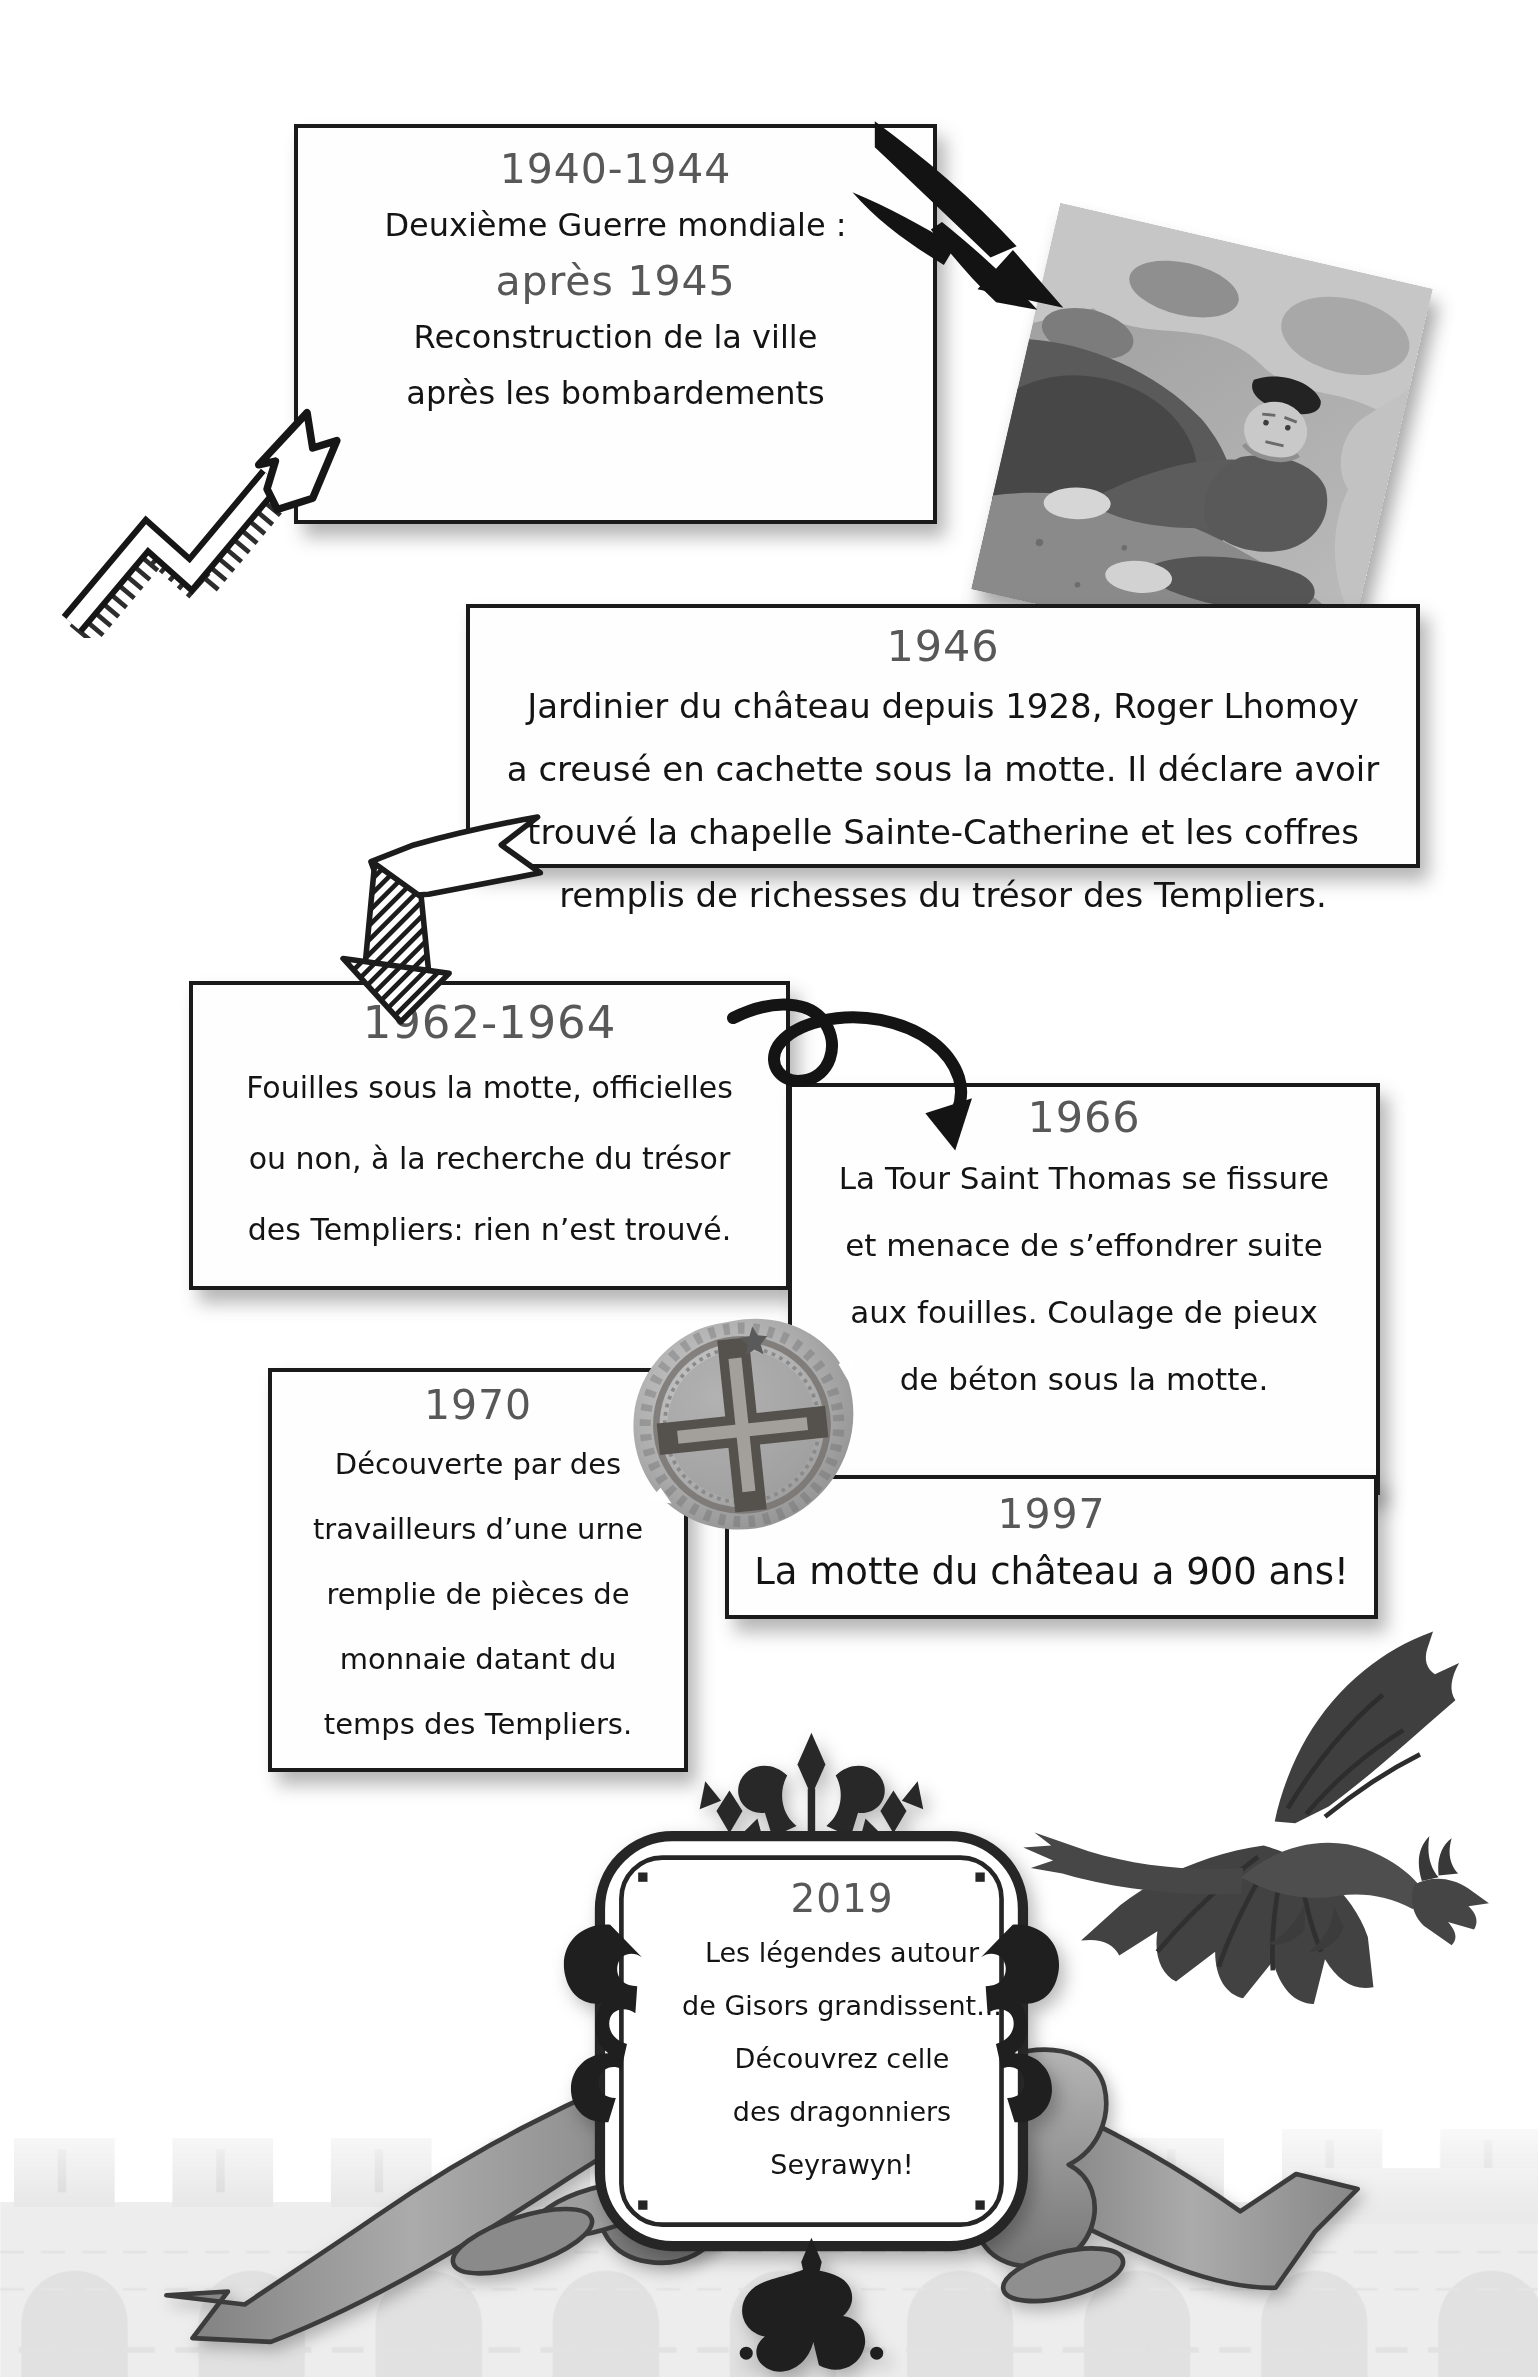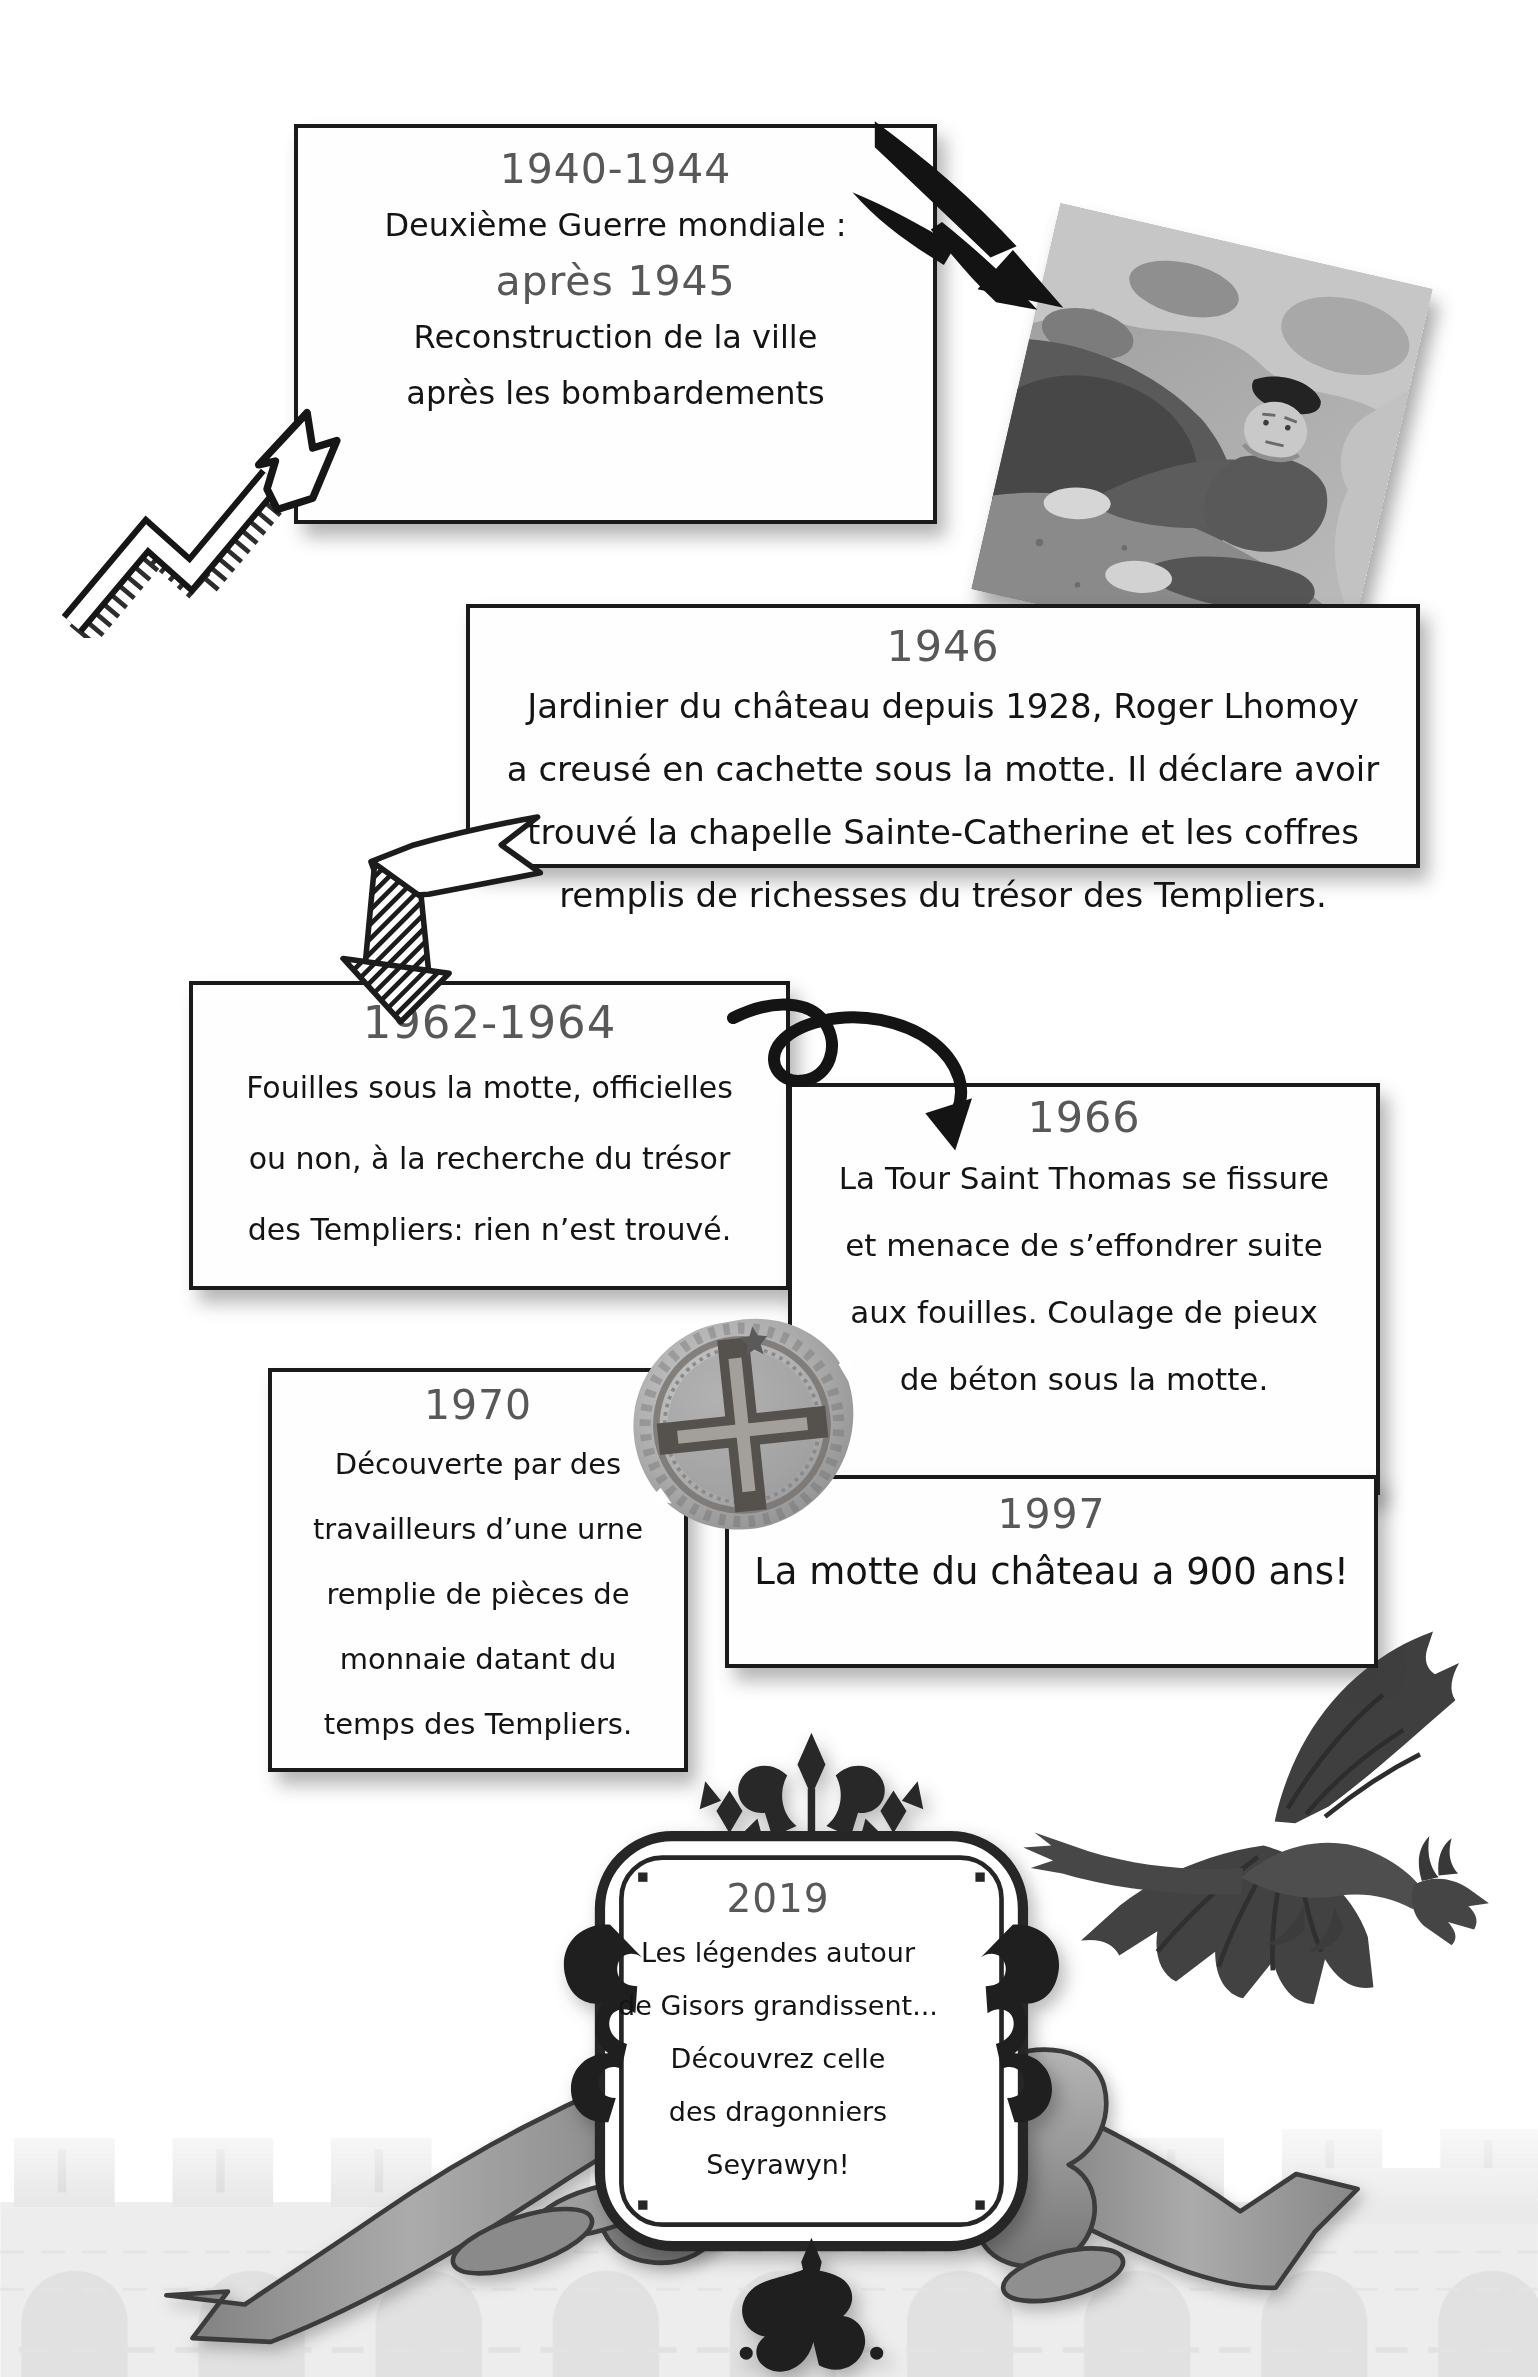--- a/index.html
+++ b/index.html
@@ -24,25 +24,25 @@
   .b1962 .bl{font-size:30px;line-height:71px;}
 
   .b1966{left:788px;top:1083px;width:592px;height:412px;padding-top:2px;}
   .b1966 .date{font-size:43px;line-height:56px;}
   .b1966 .bl{font-size:31px;line-height:67px;}
 
   .b1970{left:268px;top:1368px;width:420px;height:404px;padding-top:6px;}
   .b1970 .date{font-size:41px;line-height:54px;}
   .b1970 .bl{font-size:29px;line-height:65px;}
 
-  .b1997{left:725px;top:1475px;width:653px;height:193px;padding-top:7.5px;}
+  .b1997{left:725px;top:1475px;width:653px;height:144px;padding-top:7.5px;}
   .b1997 .date{font-size:41px;line-height:54px;}
   .b1997 .bl{font-size:37px;line-height:62px;}
 
-  .frame-text{left:596px;top:1872px;width:364px;text-align:center;z-index:30;}
+  .frame-text{left:660px;top:1872px;width:364px;text-align:center;z-index:30;}
   .frame-text .date{font-size:39px;line-height:54px;}
   .frame-text .bl{font-size:27px;line-height:53px;}
 
   .photo-wrap{left:1011px;top:241px;width:382px;height:396px;transform:rotate(13deg);
               box-shadow:9.3px 13px 18.6px rgba(60,60,60,.45);overflow:hidden;}
   svg{display:block;}
 </style>
 </head>
 <body>
 

